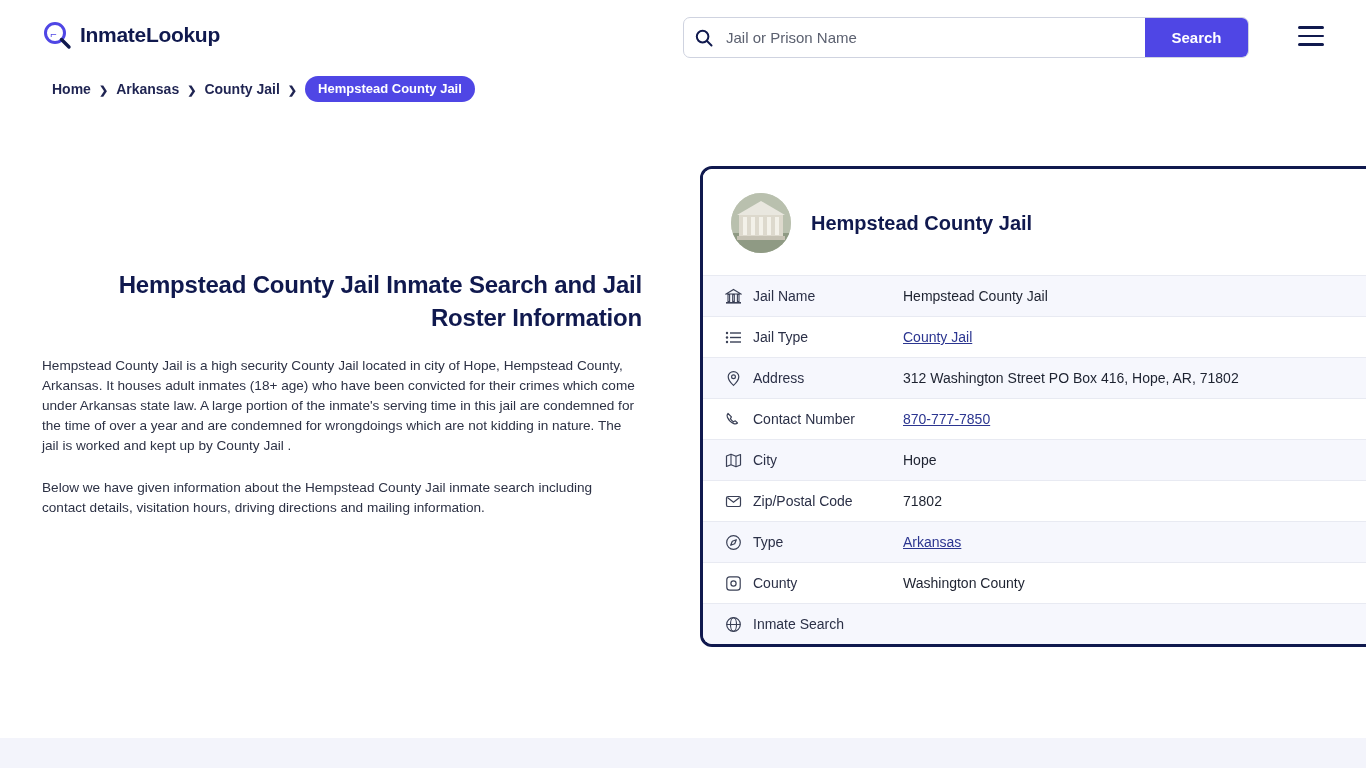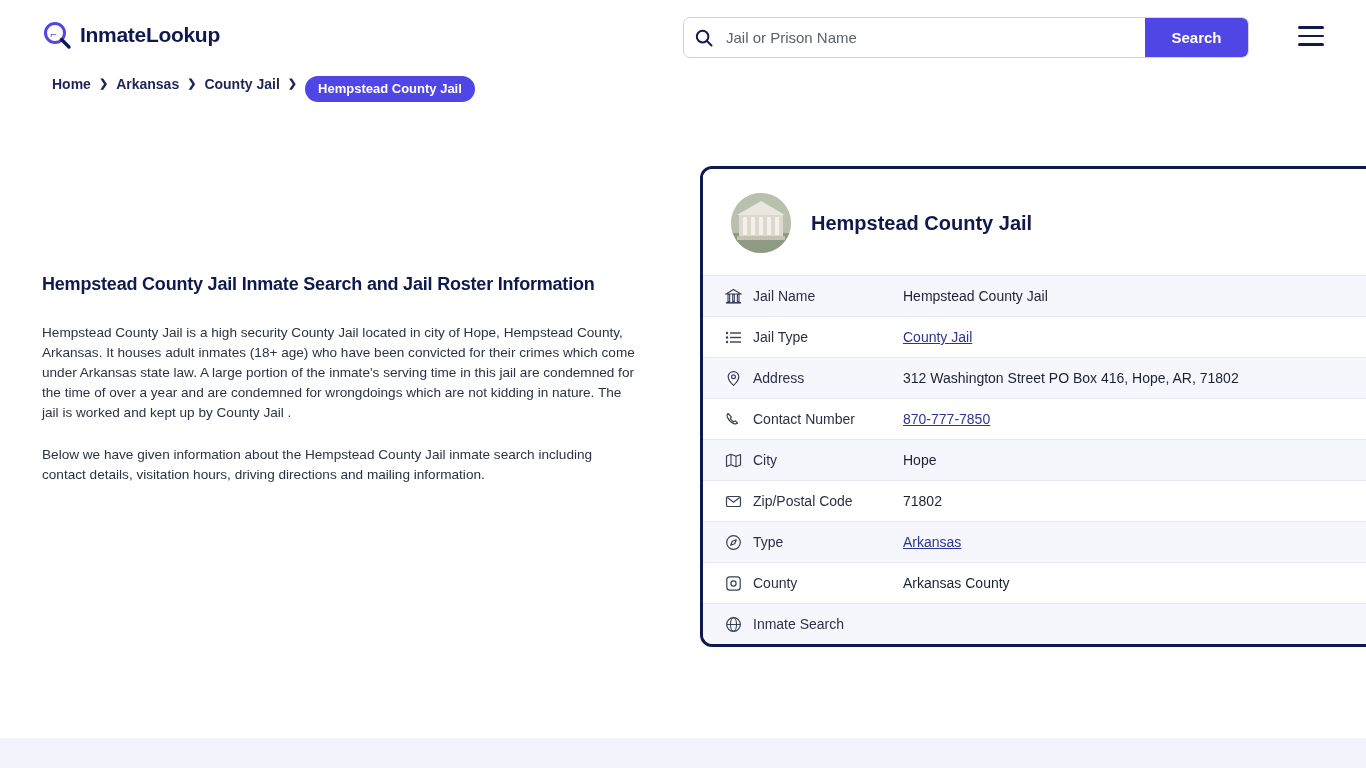--- a/index.html
+++ b/index.html
@@ -82,20 +82,21 @@
     height: 2.6px;
     background: #10194e;
     border-radius: 2px;
   }
 
   
   .breadcrumb {
     position: absolute;
     left: 52px; top: 76px;
     display: flex;
+    align-items: center;
     gap: 8px;
     font-size: 14px;
   }
   .crumb {
     color: #1f2452;
     font-weight: bold;
     text-decoration: none;
     cursor: pointer;
   }
   .crumb-sep {
@@ -113,26 +114,27 @@
     padding: 5px 13px 6px;
   }
 
   
   .left-col {
     position: absolute;
     left: 42px; top: 268px;
     width: 600px;
   }
   .page-title {
-    font-size: 18px;
+    font-size: 24px;
     line-height: 33px;
     color: #10194e;
     font-weight: bold;
     margin: 0 0 22px 0;
     letter-spacing: -0.2px;
+    text-align: right;
   }
   .para {
     font-size: 13.6px;
     line-height: 20px;
     color: #2d3245;
     margin: 0 0 22px 0;
     width: 594px;
   }
 
   
@@ -365,21 +367,21 @@
     </div>
 
     <div class="row">
       <span class="row-icon">
         <svg width="17" height="17" viewBox="0 0 17 17">
             <rect x="1.8" y="1.8" width="13.4" height="13.4" rx="3" fill="none" stroke="#3a4056" stroke-width="1.2"></rect>
             <circle cx="8.5" cy="8.5" r="2.6" fill="none" stroke="#3a4056" stroke-width="1.2"></circle>
           </svg>
       </span>
       <span class="row-label">County</span>
-      <span class="row-value">Arkansas County</span>
+      <span class="row-value">Washington County</span>
     </div>
 
     <div class="row alt">
       <span class="row-icon">
         <svg width="17" height="17" viewBox="0 0 17 17">
             <circle cx="8.5" cy="8.5" r="6.8" fill="none" stroke="#3a4056" stroke-width="1.2"></circle>
             <ellipse cx="8.5" cy="8.5" rx="3" ry="6.8" fill="none" stroke="#3a4056" stroke-width="1.1"></ellipse>
             <line x1="1.7" y1="8.5" x2="15.3" y2="8.5" stroke="#3a4056" stroke-width="1.1"></line>
           </svg>
       </span>

